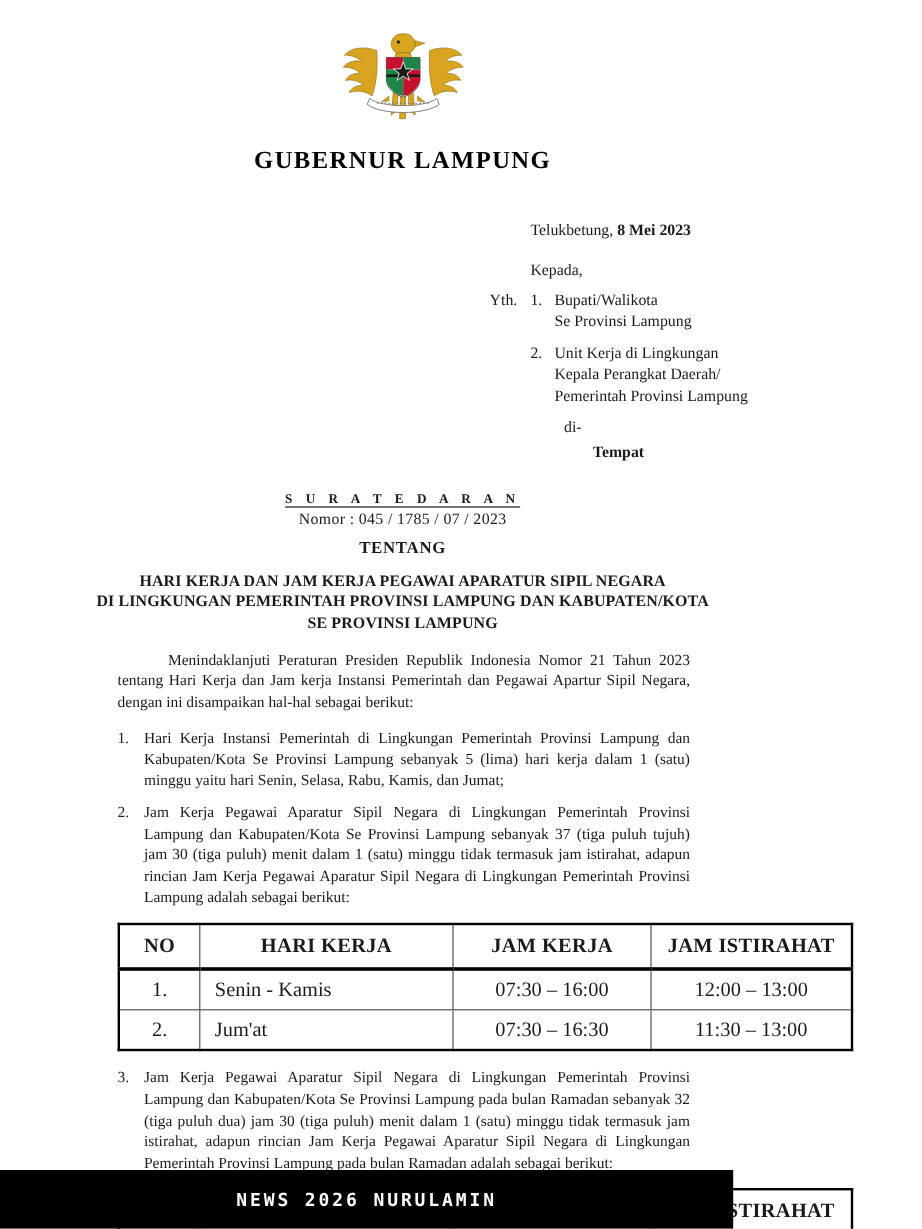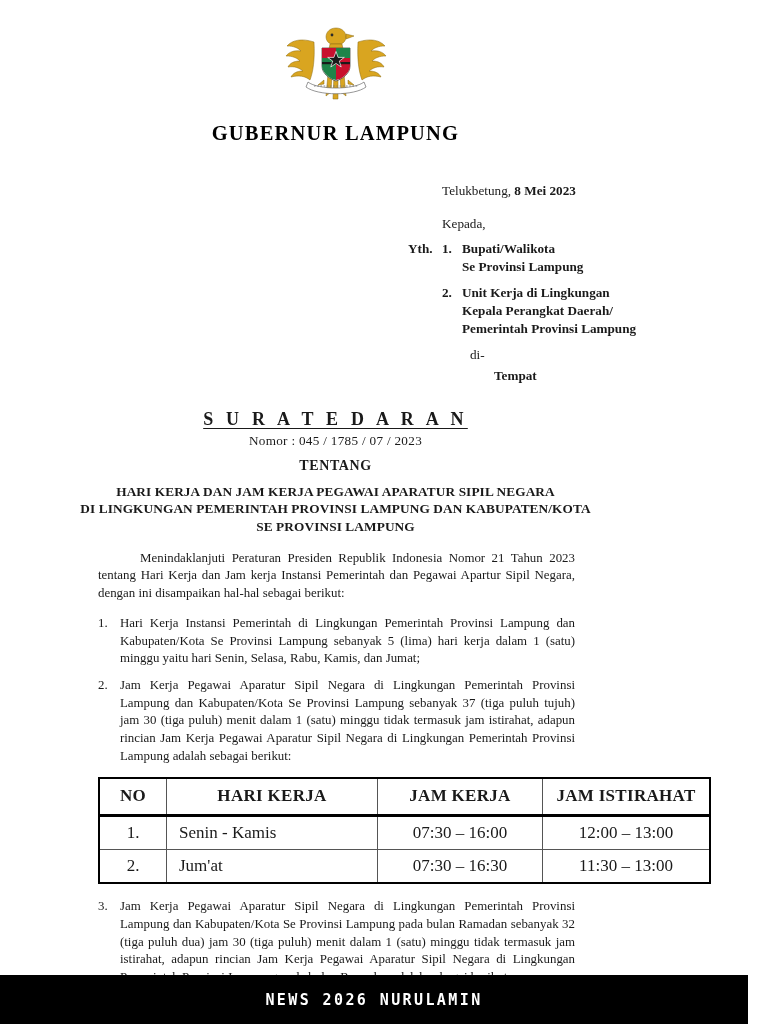--- a/index.html
+++ b/index.html
@@ -54,37 +54,36 @@
     padding-left: 408px;
     font-size: 13.2px;
     line-height: 1.34;
   }
   #date-line { margin-bottom: 15px; padding-left: 34px; margin-top: 37px; }
   #date-line .date-strong { font-weight: bold; }
   #kepada-line { padding-left: 34px; margin-bottom: 8px; }
   .addr-row {
     display: flex;
     margin-bottom: 8px;
-    font-weight: bold;
   }
   .addr-yth { width: 34px; flex: none; }
   .addr-num { width: 20px; flex: none; }
   .addr-txt { flex: 1; }
   .addr-txt div { line-height: 1.36; }
   #di-line { padding-left: 62px; margin-top: 6px; }
   #tempat-line { padding-left: 86px; font-weight: bold; margin-top: 3px; }
 
   
   #title-block {
     text-align: center;
     margin-top: 24px;
   }
   #se-title {
     font-weight: bold;
-    font-size: 18px;
+    font-size: 11px;
     letter-spacing: 4.2px;
     text-decoration: underline;
     text-underline-offset: 3px;
   }
   #se-number {
     font-size: 13.2px;
     margin-top: 3px;
     letter-spacing: 0.3px;
   }
   #tentang {
@@ -157,21 +156,21 @@
   .col-w-work { width: 152px; }
   .col-w-rest { width: 154px; }
 
   .table-wrap { margin-top: 4px; }
 
   
   #footer-banner {
     position: absolute;
     left: 0;
     top: 975px;
-    width: 748px;
+    width: 611px;
     height: 49px;
     background: #000000;
     color: #ffffff;
     display: flex;
     align-items: center;
     justify-content: center;
     font-family: "DejaVu Sans Mono", "Liberation Mono", monospace;
     font-size: 15px;
     letter-spacing: 2.4px;
     font-weight: bold;

